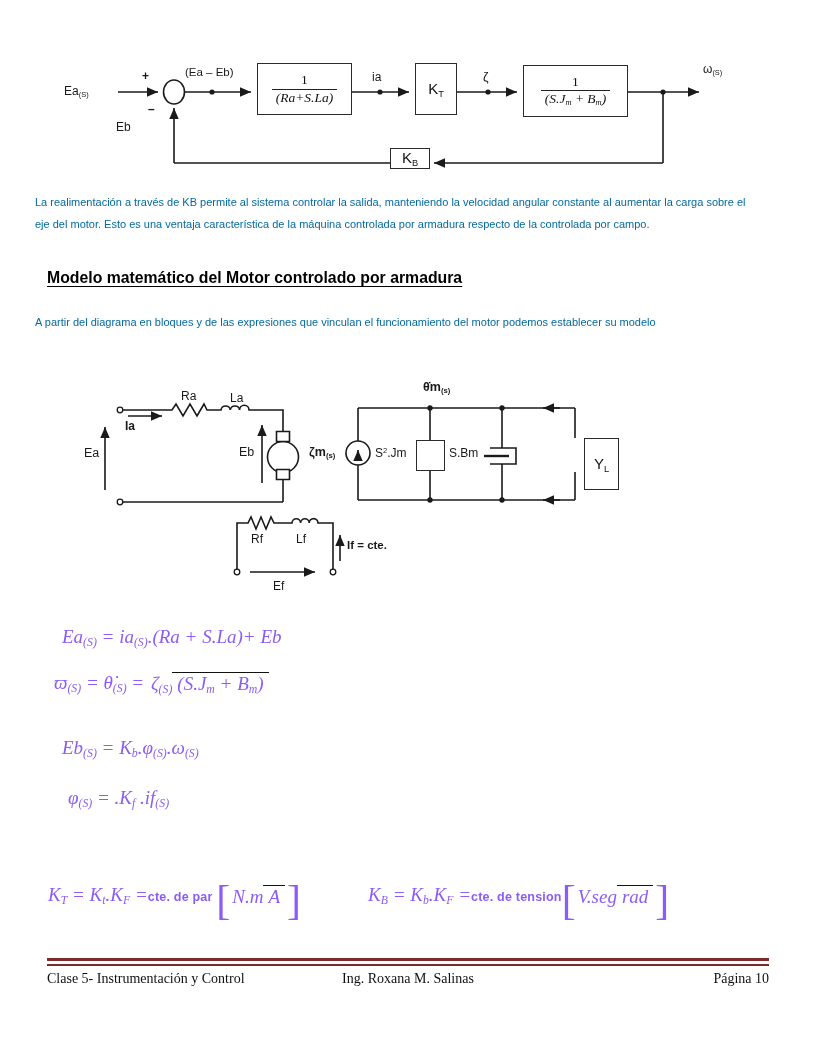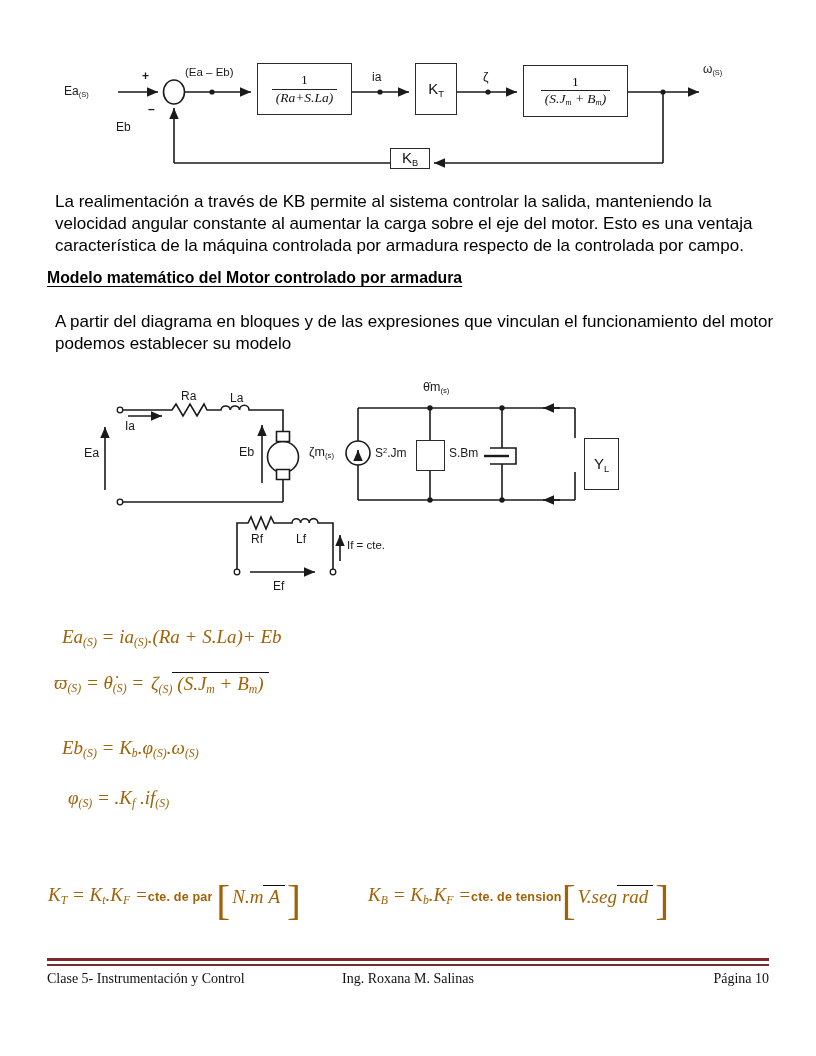--- a/index.html
+++ b/index.html
@@ -3,44 +3,44 @@
 <meta charset="utf-8">
 <style>
   html,body{margin:0;padding:0;background:#ffffff;}
   .page{position:relative;width:816px;height:1056px;background:#fff;
         font-family:"Liberation Sans",sans-serif;color:#111;overflow:hidden;}
   svg.wires{position:absolute;left:0;top:0;width:816px;height:1056px;pointer-events:none;}
   svg.wires *{vector-effect:non-scaling-stroke;}
 
   
   .lbl{position:absolute;font-size:12px;color:#1a1a1a;white-space:nowrap;line-height:1;}
-  .lbl.bold{font-weight:normal;}
+  .lbl.bold{font-weight:bold;}
   .lbl.small{font-size:11.5px;}
   .tsub{font-size:0.62em;vertical-align:-0.28em;}
   .tsup{font-size:0.62em;vertical-align:0.5em;}
   .tsans{font-family:"Liberation Sans",sans-serif;font-style:normal;font-size:0.66em;font-weight:bold;letter-spacing:0.2px;}
   .tbig{font-size:2.2em;font-style:normal;font-weight:400;vertical-align:-0.30em;line-height:0;}
 
   
   .box{position:absolute;border:1.6px solid #2b2b2b;background:#fff;
        display:flex;align-items:center;justify-content:center;box-sizing:border-box;}
   .gain{font-size:15px;font-family:"Liberation Sans",sans-serif;}
   .bfrac{display:flex;flex-direction:column;align-items:center;
          font-family:"Liberation Serif",serif;font-style:italic;font-size:13.5px;line-height:1.2;}
   .bfrac .num{font-style:normal;}
   .bfrac .den{border-top:1.3px solid #222;padding:0 4px;}
 
   
-  .para{position:absolute;left:55px;width:723px;font-size:17px;line-height:22px;color:#000000;}
+  .para{position:absolute;left:35px;width:723px;font-size:11px;line-height:22px;color:#0369a1;}
   .heading{position:absolute;left:47px;font-size:15.8px;font-weight:bold;color:#000;
            text-decoration:underline;text-underline-offset:3px;}
 
   
   .eq{position:absolute;font-family:"Liberation Serif",serif;font-style:italic;
-      font-size:19px;color:#a16207;white-space:pre;}
+      font-size:19px;color:#8b5cf6;white-space:pre;}
   .frac{display:inline-flex;flex-direction:row;align-items:center;vertical-align:middle;
         line-height:1.15;margin:0 2px;}
   .fnum,.fden{text-align:center;}
   .fden{border-top:1.5px solid #111;padding:0 5px;}
 
   
   .frule{position:absolute;left:47px;width:722px;height:2.6px;
          border-top:3.6px solid var(--rule,#7a2b2b);border-bottom:2px solid var(--rule,#7a2b2b);}
   .frow{position:absolute;left:47px;width:722px;display:flex;
         font-family:"Liberation Serif",serif;font-size:14px;color:#111;}

